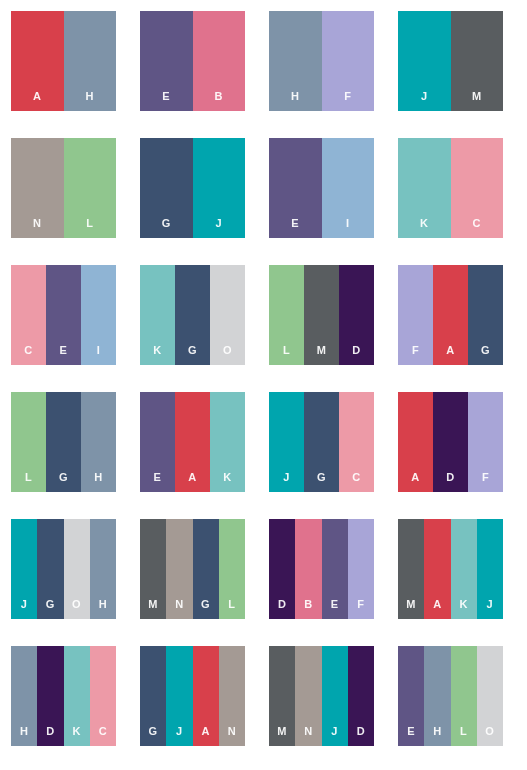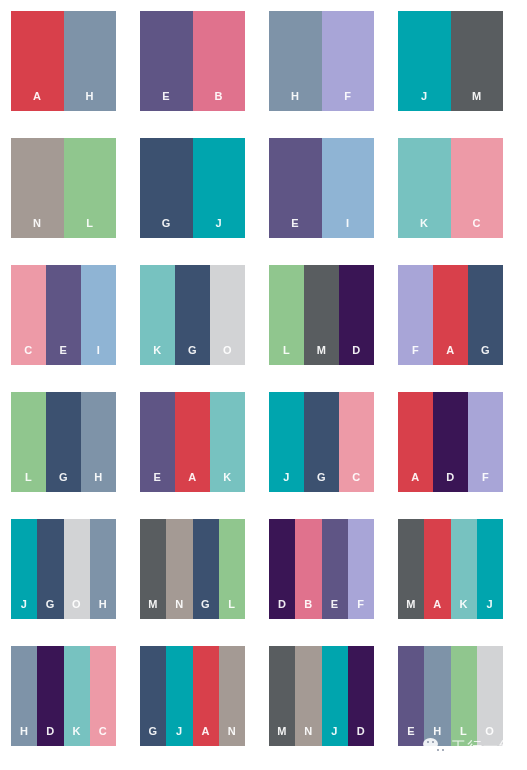--- a/index.html
+++ b/index.html
@@ -390,25 +390,14 @@
       <div class="swatch-band" style="background-image: ; background-position-x: ; background-position-y: ; background-size: ; background-repeat: ; background-attachment: ; background-origin: ; background-clip: ; background-color: rgb(126, 147, 168); --c: #7e93a8;">
         <span class="swatch-label">H</span>
       </div>
       <div class="swatch-band" style="background-image: ; background-position-x: ; background-position-y: ; background-size: ; background-repeat: ; background-attachment: ; background-origin: ; background-clip: ; background-color: rgb(144, 198, 142); --c: #90c68e;">
         <span class="swatch-label">L</span>
       </div>
       <div class="swatch-band" style="background-image: ; background-position-x: ; background-position-y: ; background-size: ; background-repeat: ; background-attachment: ; background-origin: ; background-clip: ; background-color: rgb(210, 211, 213); --c: #d2d3d5;">
         <span class="swatch-label">O</span>
       </div>
     </div>
-    <div id="watermark">
-    <span id="wechat-icon">
-      <span class="bubble-big"></span>
-      <span class="bubble-small"></span>
-      <span class="dot d1"></span>
-      <span class="dot d2"></span>
-      <span class="dot d3"></span>
-      <span class="dot d4"></span>
-    </span>
-    <span id="watermark-text">工行一线</span>
-  </div>
 
 </div>
 
 </body></html>

